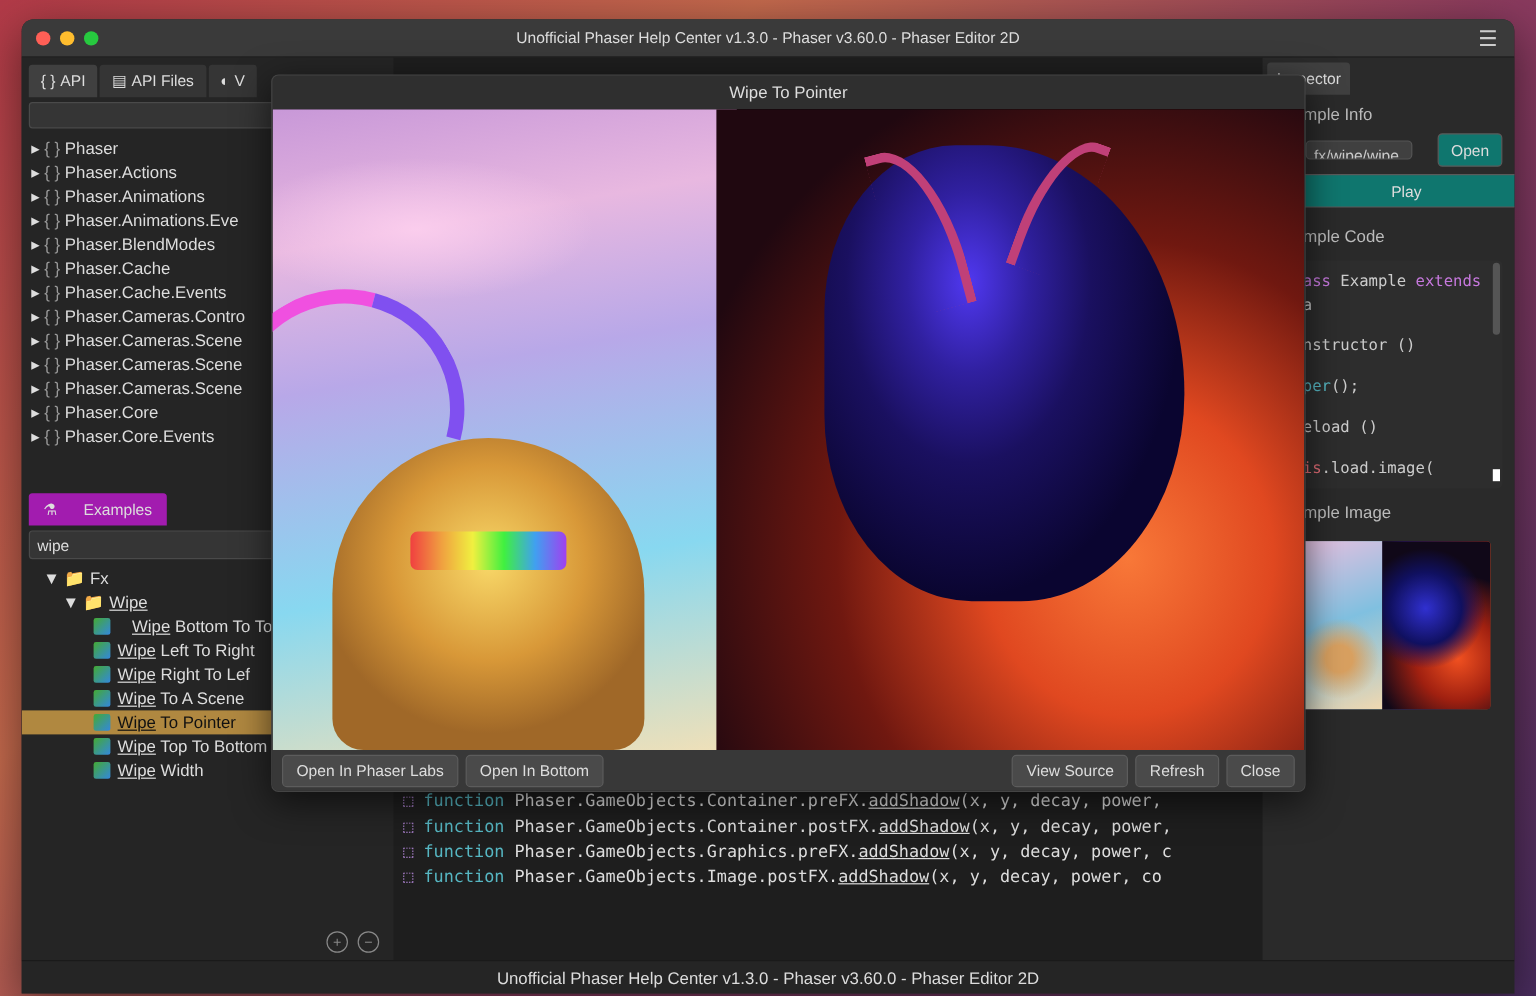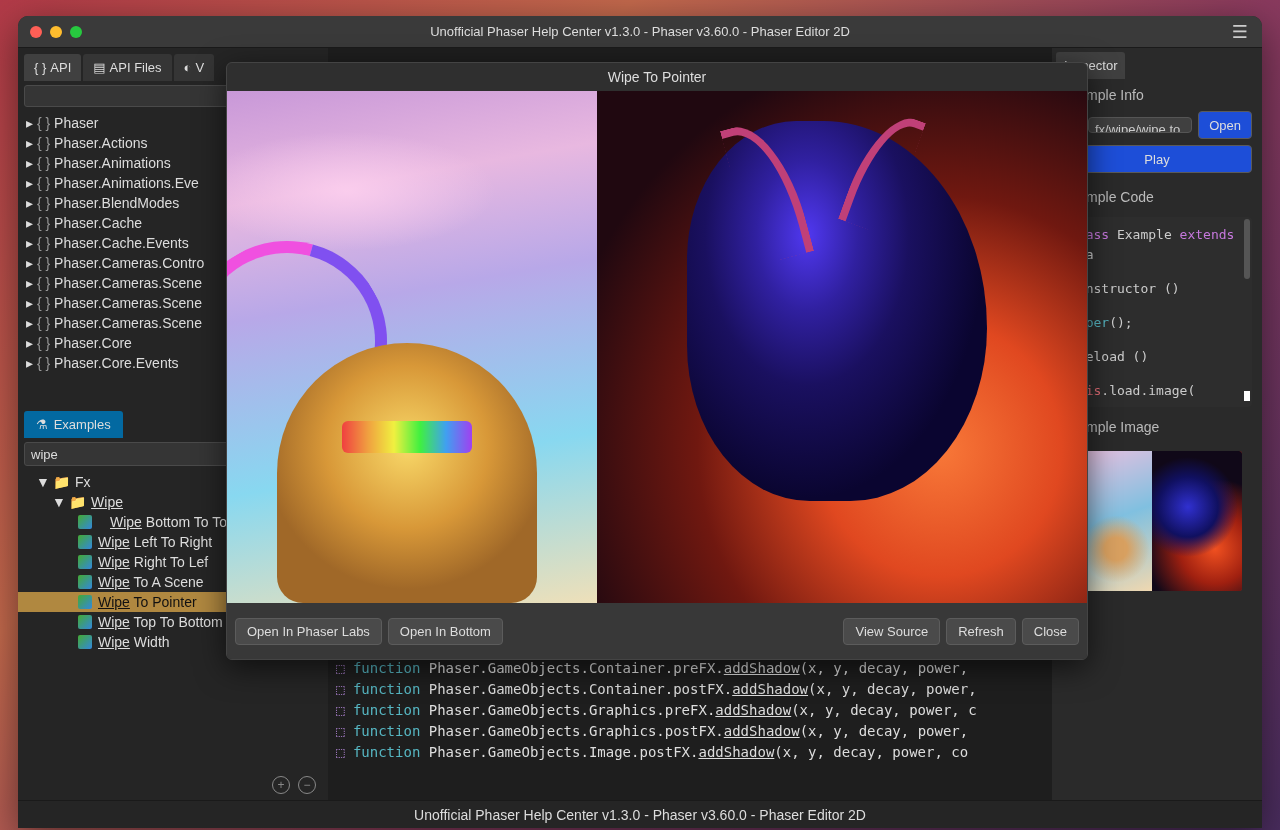--- a/index.html
+++ b/index.html
@@ -24,21 +24,21 @@
 .left-panel { width: 310px; display: flex; flex-direction: column; background: #252525; }
 .top-tabs { display: flex; padding: 6px 6px 0 6px; gap: 2px; }
 .tab { padding: 6px 10px; background: #353535; color: #ddd; font-size: 13px; border-radius: 3px 3px 0 0; display: flex; align-items: center; gap: 4px; }
 .tab.active { background: #404040; }
 .search-bar { margin: 4px 6px; height: 22px; background: #353535; border: 1px solid #4a4a4a; border-radius: 3px; }
 .tree { flex: 1; overflow: auto; padding: 2px 6px; font-size: 14px; color: #ddd; }
 .tree-item { padding: 2px 2px; white-space: nowrap; }
 .tree-item .curly { color: #999; }
 
 .examples-tab-row { display: flex; padding: 0 6px; }
-.examples-tab { padding: 6px 12px; background: #0369a1; color: #ddd; font-size: 13px; display: flex; align-items: center; gap: 6px; border-radius: 3px 3px 0 0; }
+.examples-tab { padding: 6px 12px; background: #a21caf; color: #ddd; font-size: 13px; display: flex; align-items: center; gap: 22px; border-radius: 3px 3px 0 0; }
 .examples-search { margin: 4px 6px; padding: 3px 6px; background: #353535; border: 1px solid #4a4a4a; border-radius: 3px; color: #ddd; font-size: 13px; height: 24px; }
 .examples-tree { flex: 1; overflow: auto; padding: 2px 0; font-size: 14px; color: #ddd; }
 .ex-item { padding: 2px 8px; display: flex; align-items: center; gap: 4px; }
 .ex-item.selected { background: #b08840; color: #111; }
 .ex-item .wipe { text-decoration: underline; }
 .ex-icon { width: 14px; height: 14px; display: inline-block; background: linear-gradient(135deg,#4a3,#38d); border-radius: 2px; }
 .ex-footer { display: flex; justify-content: flex-end; gap: 8px; padding: 6px 12px; color: #888; }
 .circ-btn { width: 18px; height: 18px; border: 1px solid #888; border-radius: 50%; display: flex; align-items: center; justify-content: center; font-size: 12px; }
 
 .center-panel { flex: 1; background: #1e1e1e; overflow: hidden; position: relative; }
@@ -50,21 +50,21 @@
 .method { color: #ddd; text-decoration: underline; }
 .params { color: #ddd; }
 
 .right-panel { width: 210px; background: #2a2a2a; display: flex; flex-direction: column; }
 .right-tabs { display: flex; padding: 4px 4px 0 4px; }
 .right-tab { padding: 6px 8px; background: #404040; color: #ddd; font-size: 13px; border-radius: 3px 3px 0 0; }
 .section { padding: 8px 10px; }
 .section-title { color: #bbb; font-size: 14px; margin-bottom: 8px; }
 .row { display: flex; gap: 6px; align-items: center; }
 .field { flex: 1; background: #404040; border: 1px solid #555; border-radius: 4px; color: #ccc; padding: 4px 6px; font-size: 13px; height: 16px; overflow: hidden; }
-.btn { background: #1d4ed8; border: 1px solid #5a5a5a; border-radius: 4px; color: #ddd; padding: 4px 10px; font-size: 13px; cursor: pointer; height: 28px; display: flex; align-items: center; justify-content: center; }
+.btn { background: #0f766e; border: 1px solid #5a5a5a; border-radius: 4px; color: #ddd; padding: 4px 10px; font-size: 13px; cursor: pointer; height: 28px; display: flex; align-items: center; justify-content: center; margin-left: 15px; }
 .btn-wide { width: 100%; margin-top: 6px; }
 .code-panel { margin: 4px 10px; background: #2d2d2d; border-radius: 4px; padding: 8px; font-family: ui-monospace,monospace; font-size: 13px; line-height: 20px; color: #ccc; height: 190px; overflow: hidden; position: relative; }
 .kw { color: #c678dd; } .kw2 { color: #56b6c2; } .th { color: #e06c75; }
 .scrollbar { position: absolute; right: 2px; top: 2px; width: 6px; height: 60px; background: #555; border-radius: 3px; }
 .white-caret { position: absolute; right: 2px; bottom: 6px; width: 6px; height: 10px; background: #fff; }
 .thumb-img { margin: 8px 10px; width: 180px; height: 140px; border-radius: 3px; overflow: hidden; position: relative; background: linear-gradient(90deg, #e8b0d0 0%, #a0d8e8 50%, #e8b0d0 50%, #201030 50%, #4020a0 60%, #e04020 100%); }
 .split-thumb-left { position: absolute; left: 0; top: 0; width: 50%; height: 100%; background: radial-gradient(circle at 60% 70%, #d8a060 10%, transparent 30%), linear-gradient(160deg, #f0c0e0 0%, #80c0e0 50%, #f0d8b0 100%); }
 .split-thumb-right { position: absolute; right: 0; top: 0; width: 50%; height: 100%; background: radial-gradient(circle at 40% 40%, #3030d0 0%, #101060 30%, transparent 50%), radial-gradient(circle at 70% 70%, #f05020 0%, #a02010 30%, transparent 60%), #100818; }
 
 .footer { height: 28px; background: #252525; color: #ddd; font-size: 14px; display: flex; align-items: center; justify-content: center; border-top: 1px solid #1a1a1a; }
@@ -81,21 +81,21 @@
 .mb-left { position: absolute; left: 0; top: 0; width: 45%; height: 100%; background: linear-gradient(170deg, #c898d8 0%, #e8b8e0 20%, #b8a8e8 40%, #88d8f0 70%, #f0e0b8 100%); }
 .mb-left::before { content: ""; position: absolute; top: 40px; left: -30px; width: 300px; height: 120px; background: radial-gradient(ellipse, rgba(255,210,240,0.8), transparent 70%); border-radius: 50%; }
 .mb-left::after { content: ""; position: absolute; bottom: 0; left: 50px; width: 260px; height: 260px; background: radial-gradient(circle at 50% 40%, #f8d868, #d89838 40%, #a06828 70%); border-radius: 50% 50% 10% 10%; }
 .rainbow { position: absolute; bottom: 150px; left: 115px; width: 130px; height: 32px; background: linear-gradient(90deg,#f04040,#f0a040,#f0f040,#40f040,#40a0f0,#a040f0); border-radius: 6px; z-index: 2; }
 .swoosh { position: absolute; top: 150px; left: -40px; width: 200px; height: 200px; border: 12px solid transparent; border-top-color: #f050e0; border-right-color: #8050f0; border-radius: 50%; transform: rotate(-30deg); }
 .mb-right { position: absolute; right: 0; top: 0; width: 57%; height: 100%; background: radial-gradient(ellipse at 70% 70%, #f87838 0%, #e04820 25%, #701810 50%, #200810 80%); }
 .mb-right::before { content: ""; position: absolute; top: 30px; left: 90px; width: 300px; height: 380px; background: radial-gradient(ellipse at 40% 30%, #5038f0 0%, #3020a0 20%, #1a1060 40%, #0a0530 70%); border-radius: 40% 60% 50% 45%; }
 .horn1 { position: absolute; top: 30px; left: 140px; width: 60px; height: 140px; border: 8px solid #c04078; border-left: none; border-bottom: none; border-radius: 0 80% 0 0; transform: rotate(-15deg); }
 .horn2 { position: absolute; top: 20px; left: 260px; width: 50px; height: 120px; border: 8px solid #c04078; border-right: none; border-bottom: none; border-radius: 80% 0 0 0; transform: rotate(20deg); }
 
-.modal-footer { height: 56px; background: #383838; display: flex; align-items: center; padding: 0 8px; gap: 6px; }
+.modal-footer { height: 34px; background: #383838; display: flex; align-items: center; padding: 0 8px; gap: 6px; }
 .modal-footer .spacer { flex: 1; }
 .mbtn { background: #4a4a4a; border: 1px solid #5c5c5c; border-radius: 4px; color: #ddd; padding: 5px 11px; font-size: 13px; cursor: pointer; }
 
 .flask::before { content: "⚗"; }
 </style>
 </head>
 <body>
 
 <div class="window">
   <div class="titlebar">
@@ -197,21 +197,20 @@
         <div class="circ-btn">+</div>
         <div class="circ-btn">−</div>
       </div>
     </div>
 
     <div class="center-panel">
       <div class="code-block" id="code-block">
           <div class="code-line"><span class="cube">⬚</span> <span class="fn-kw">function</span> <span class="cls">Phaser.GameObjects.Container.preFX.</span><span class="method">addShadow</span><span class="params">(x, y, decay, power,</span></div>
           <div class="code-line"><span class="cube">⬚</span> <span class="fn-kw">function</span> <span class="cls">Phaser.GameObjects.Container.postFX.</span><span class="method">addShadow</span><span class="params">(x, y, decay, power,</span></div>
           <div class="code-line"><span class="cube">⬚</span> <span class="fn-kw">function</span> <span class="cls">Phaser.GameObjects.Graphics.preFX.</span><span class="method">addShadow</span><span class="params">(x, y, decay, power, c</span></div>
-          <div class="code-line"><span class="cube">⬚</span> <span class="fn-kw">function</span> <span class="cls">Phaser.GameObjects.Graphics.postFX.</span><span class="method">addShadow</span><span class="params">(x, y, decay, power,</span></div>
           <div class="code-line"><span class="cube">⬚</span> <span class="fn-kw">function</span> <span class="cls">Phaser.GameObjects.Image.postFX.</span><span class="method">addShadow</span><span class="params">(x, y, decay, power, co</span></div>
         </div>
     </div>
 
     <div class="right-panel">
       <div class="right-tabs">
           <div class="right-tab">Inspector</div>
         </div>
       <div class="section">
         <div class="section-title">Example Info</div>

